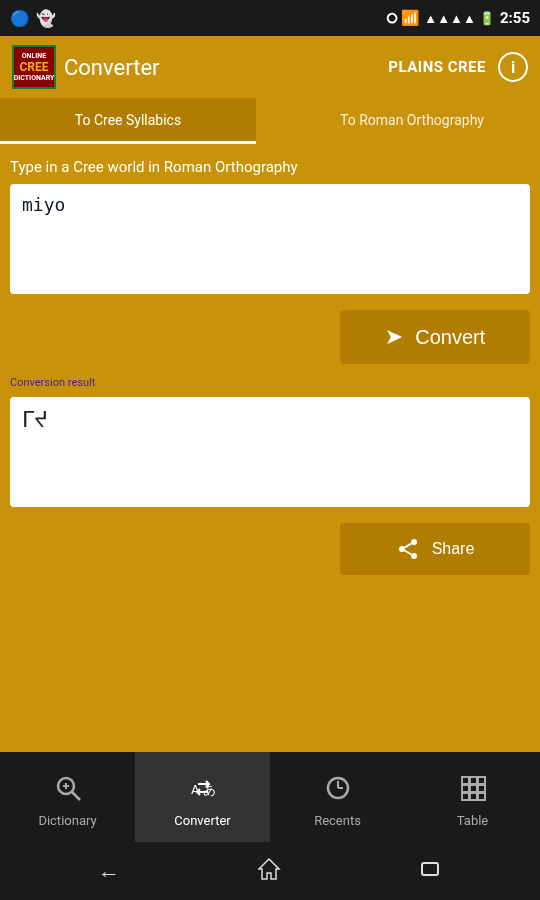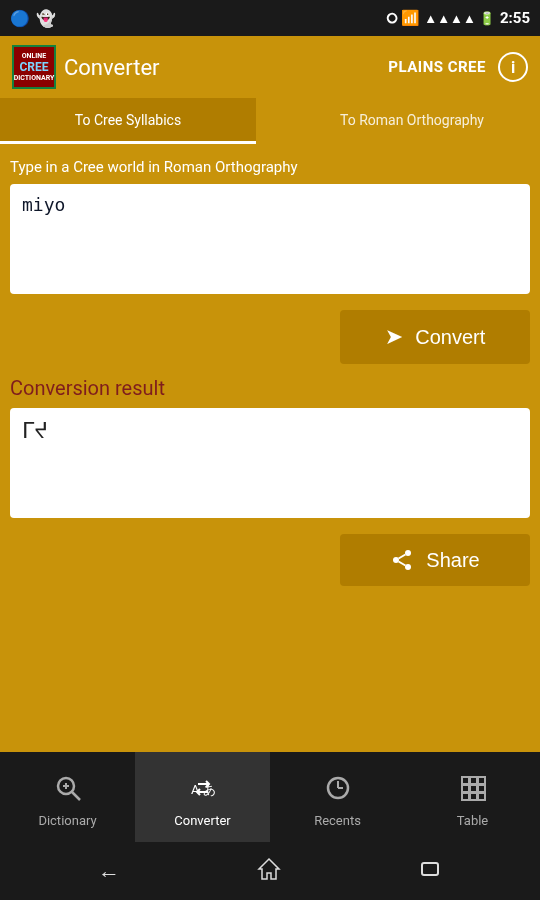--- a/index.html
+++ b/index.html
@@ -63,21 +63,21 @@
       flex-direction: column;
     }
     #logo-box .logo-text {
       color: white;
       font-size: 7px;
       font-weight: bold;
       line-height: 1.2;
       text-align: center;
     }
     #logo-box .logo-big {
-      color: #7dd3fc;
+      color: #eab308;
       font-size: 12px;
       font-weight: bold;
     }
     #header-title {
       color: white;
       font-size: 22px;
       font-weight: 400;
     }
     #header-right {
       display: flex;
@@ -169,22 +169,22 @@
       padding: 14px 28px;
       cursor: pointer;
       margin: 12px 0 12px auto;
       min-width: 190px;
     }
     #convert-btn .send-icon {
       font-size: 22px;
     }
 
     #output-label {
-      color: #7f1d1d;
-      font-size: 20px;
+      color: #4c1d95;
+      font-size: 11px;
       margin-bottom: 8px;
     }
 
     #output-area {
       width: 100%;
       height: 110px;
       background: white;
       border-radius: 4px;
       border: none;
       padding: 10px 12px;
@@ -194,21 +194,21 @@
       outline: none;
     }
 
     #share-btn {
       display: flex;
       align-items: center;
       justify-content: center;
       gap: 12px;
       background: #b07d00;
       color: white;
-      font-size: 20px;
+      font-size: 16px;
       border: none;
       border-radius: 4px;
       padding: 14px 28px;
       cursor: pointer;
       margin: 12px 0 0 auto;
       min-width: 190px;
     }
 
     
     #bottom-nav {

